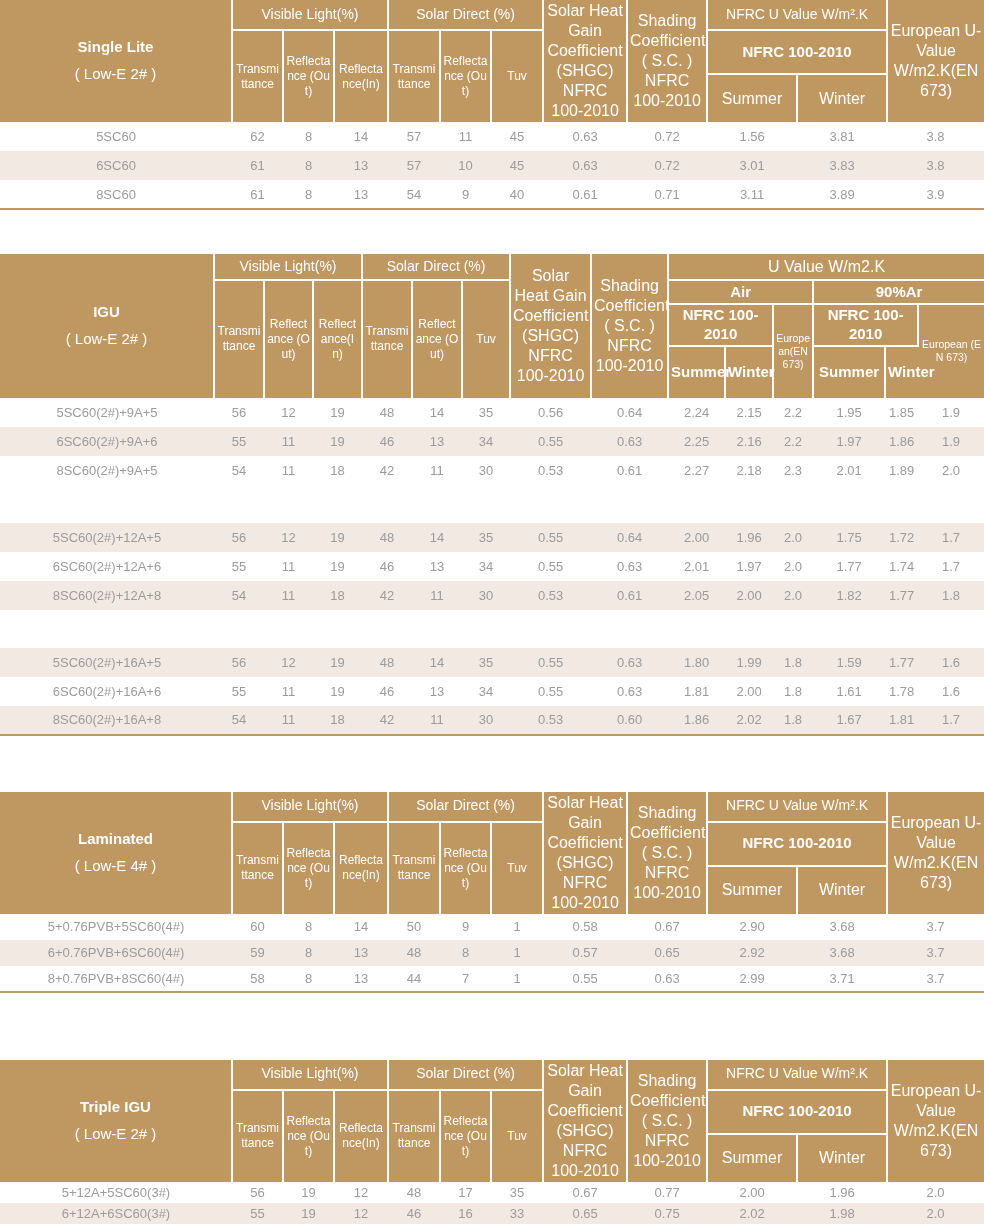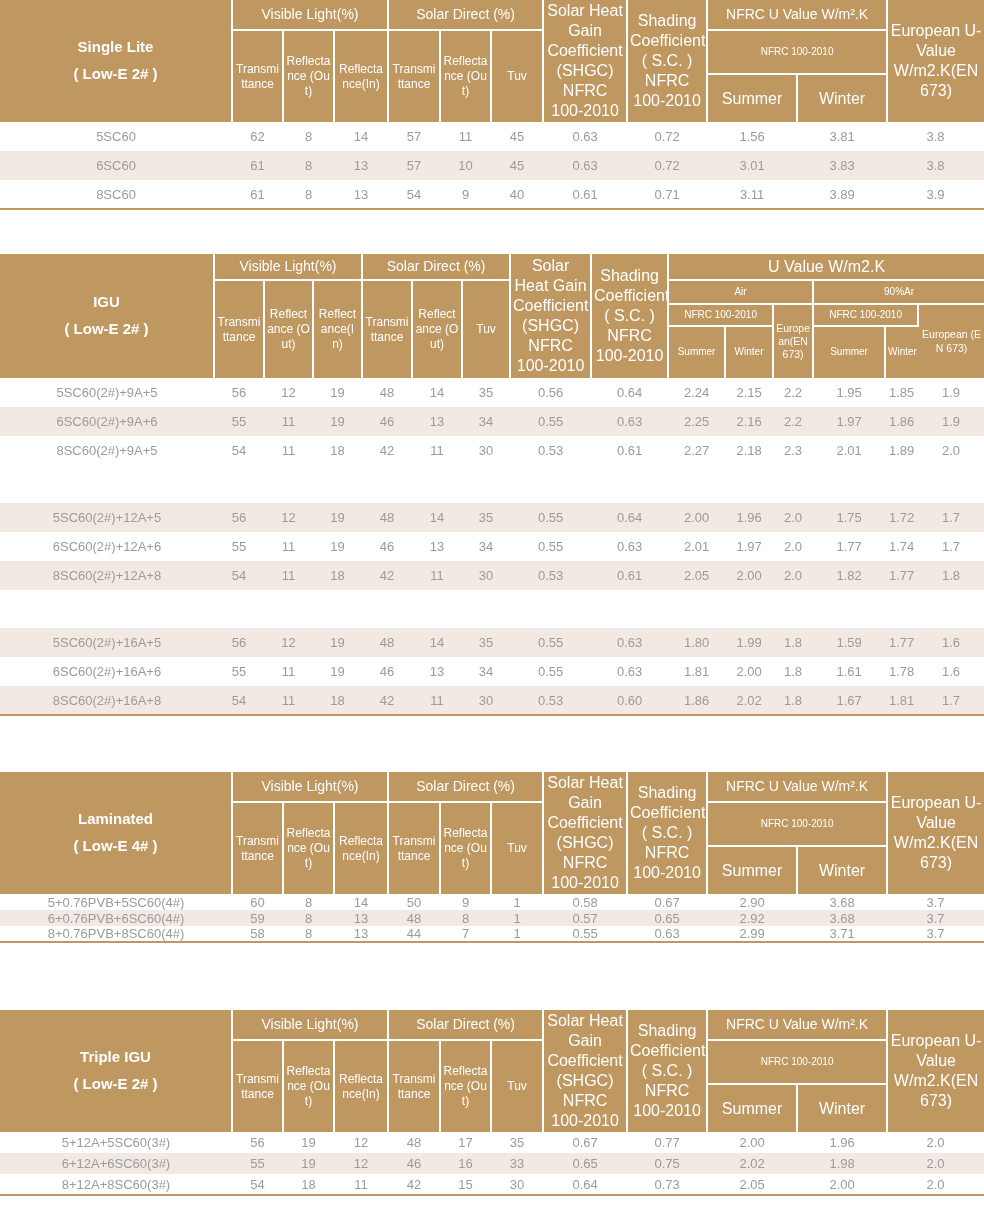--- a/index.html
+++ b/index.html
@@ -24,42 +24,42 @@
     padding:1px 2px;
     border:0;
     border-right:2px solid #ffffff;
     line-height:1.25;
   }
   thead tr + tr th { border-top:2px solid #ffffff; }
   thead th.edge-r { border-right:0; }
   th.band   { font-size:14px; }
   th.subh   { font-size:12px; word-break:break-all; }
   th.wide   { font-size:16px; }
-  th.smallh { font-size:10px; }
+  th.smallh { font-size:15px;font-weight:bold; }
   th.tiny   { font-size:10.5px; word-break:break-all; }
   th.rowhead { font-size:15px; font-weight:bold; }
-  th.rowhead .sub { font-weight:bold;margin-top:8px; }
+  th.rowhead .sub { font-weight:normal;margin-top:8px; }
   tr.hA { height:30px; }
   tr.hB { height:26px; }
   tr.hC { height:48px; }
   tr.hA2 { height:26px; }
   tr.hB2 { height:24px; }
   tr.hC2 { height:22px; }
   tr.hD2 { height:52px; }
   
   tbody td {
     text-align:center;
     vertical-align:middle;
     color:#9b9b9b;
     font-size:13px;
     padding:0 2px;
     background:#ffffff;
   }
   tbody.rows tr { height:29px; }
-  table.t3 tbody.rows tr { height:16px; }
+  table.t3 tbody.rows tr { height:26px; }
   table.t4 tbody.rows tr { height:21px;border-radius:10px; }
   tbody.stripe-even tr:nth-child(even) td { background:#f2e9e3; }
   tbody.stripe-odd  tr:nth-child(odd)  td { background:#f2e9e3; }
   tbody.gap tr { height:38px; }
   tbody.gap td { background:#ffffff; }
   
   table.t2 { margin-top:44px; }
   table.t3 { margin-top:56px; }
   table.t4 { margin-top:67px; }
 </style>

